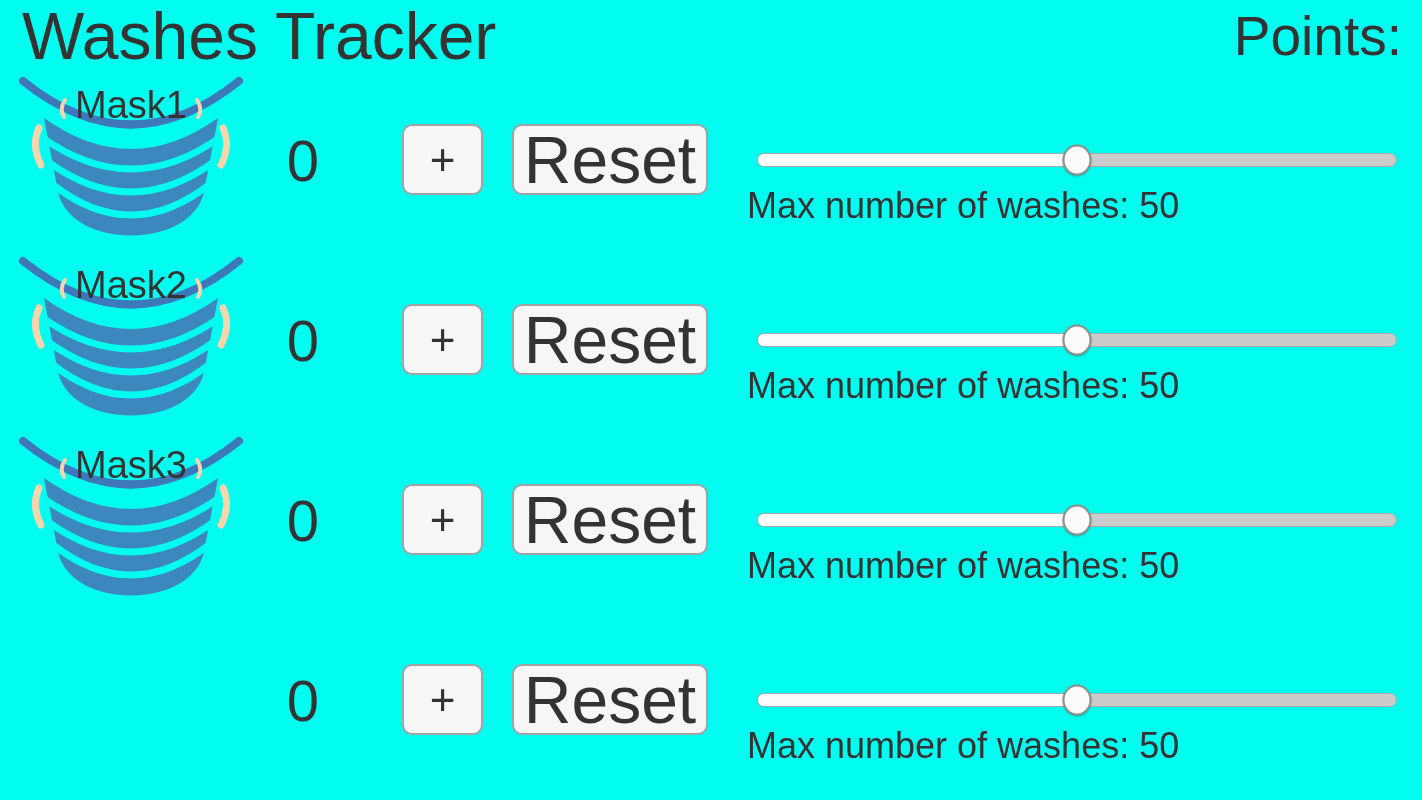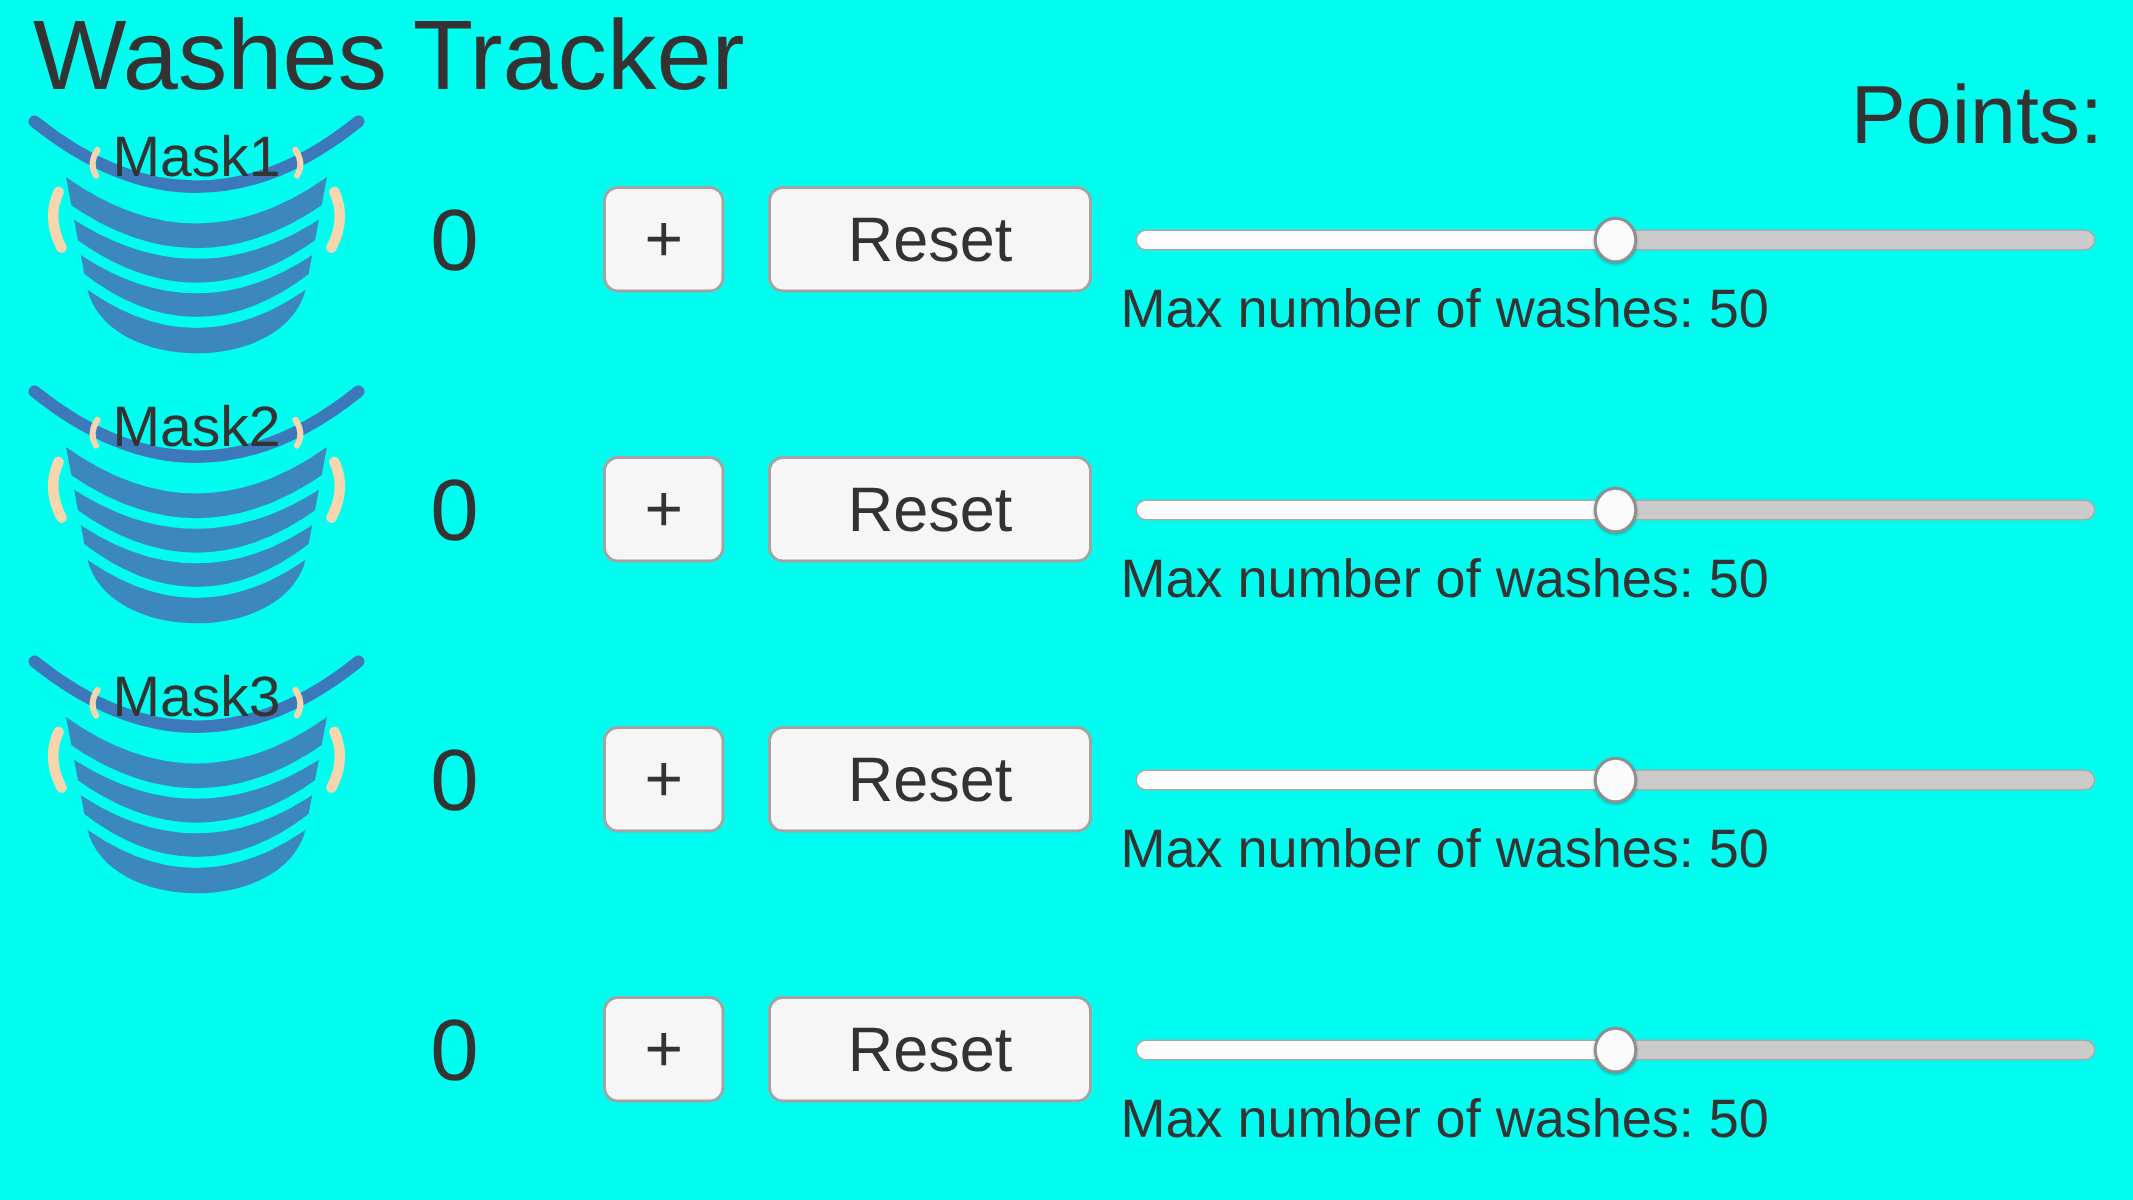--- a/index.html
+++ b/index.html
@@ -27,21 +27,21 @@
   }
   
   .app-title{
     position:absolute;left:22px;top:4px;
     font-size:66px;font-weight:400;line-height:64px;
     color:var(--text);white-space:nowrap;
   }
   .points{
     position:absolute;right:20px;top:6px;
     font-size:55px;font-weight:400;line-height:60px;
-    white-space:nowrap;display:flex;align-items:flex-start;margin-top:40px;
+    white-space:nowrap;display:flex;align-items:flex-start;
   }
   .points-value{position:relative;top:7px;}
   
   .row{position:absolute;left:0;width:1422px;height:180px;}
   .row-0{top:72px;}
   .row-1{top:252px;}
   .row-2{top:432px;}
   .row-3{top:612px;}
 
   .mask-figure{position:absolute;left:16px;top:0;width:230px;height:170px;}
@@ -65,21 +65,21 @@
     position:absolute;top:52px;height:71px;
     display:flex;align-items:center;justify-content:center;
     background:var(--button-bg);
     border:2px solid var(--button-border);
     border-radius:10px;
     color:var(--text);
     cursor:pointer;
     font-family:inherit;
   }
   .btn-plus{left:402px;width:81px;font-size:44px;font-weight:400;}
-  .btn-reset{left:512px;width:216px;font-size:42px;font-weight:400;}
+  .btn-reset{left:512px;width:196px;font-size:66px;font-weight:400;}
 
   .slider{
     position:absolute;left:757px;top:72px;width:640px;height:32px;cursor:pointer;
   }
   .slider .track{
     position:absolute;left:0;right:0;top:9px;height:14px;
     background:var(--track-right);
     border:1px solid var(--track-border);
     border-radius:8px;
     overflow:hidden;

